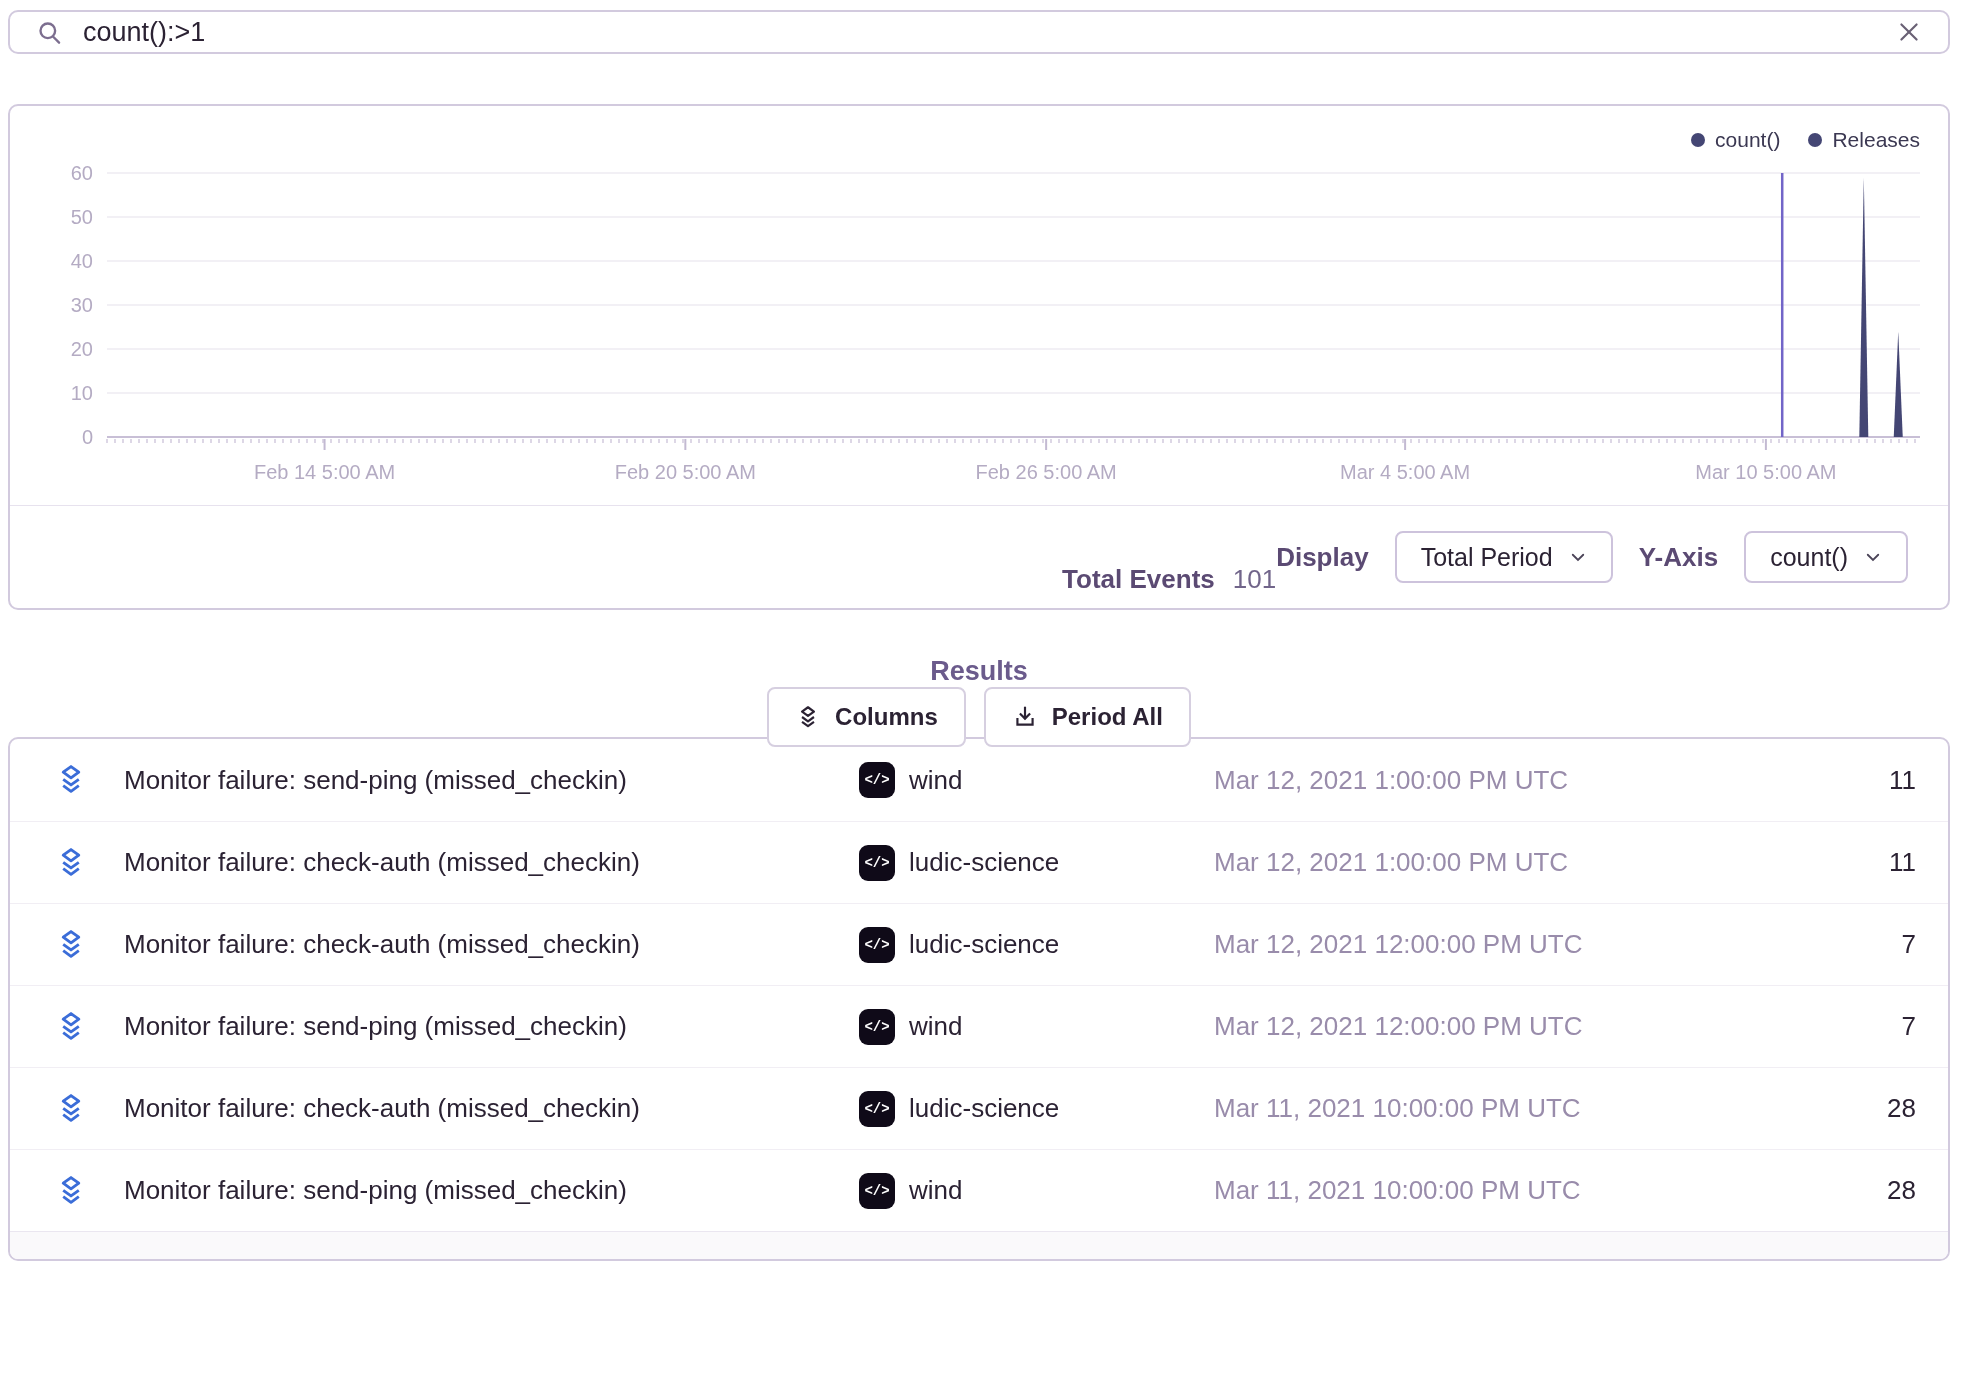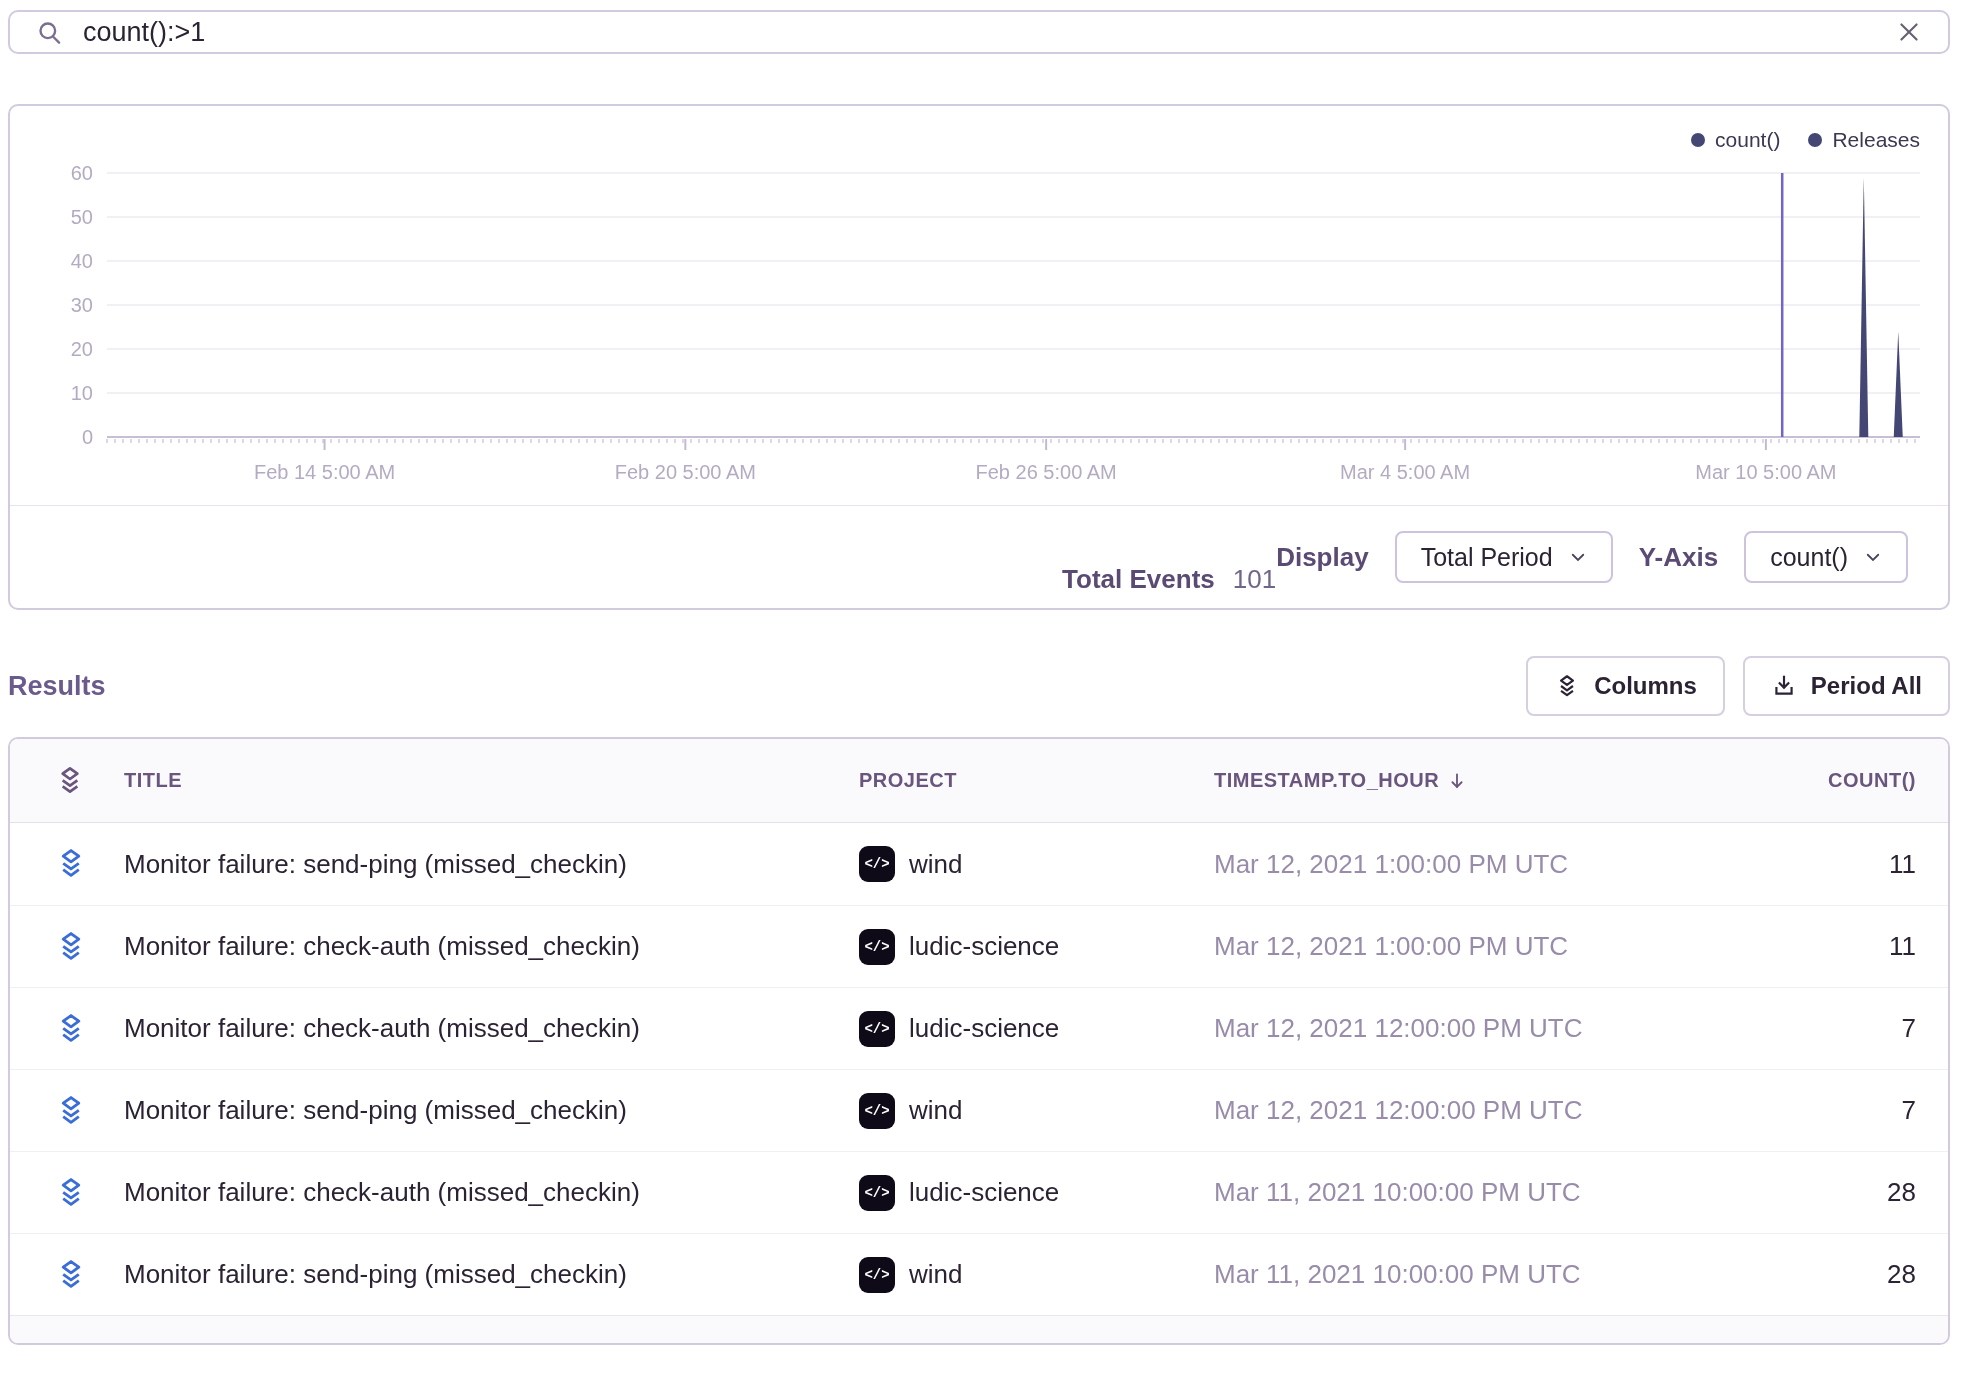--- a/index.html
+++ b/index.html
@@ -28,21 +28,21 @@
   .cf-left { display: flex; align-items: baseline; gap: 18px; }
   .cf-label { font-size: 26px; font-weight: 700; color: #5b4a73; }
   .cf-value { font-size: 26px; color: #71658a; margin-top: 44px; }
   .cf-right { display: flex; align-items: center; gap: 26px; }
   .dropdown { height: 52px; border: 2px solid #cdc3dc; border-radius: 8px; background: #fff;
     display: flex; align-items: center; gap: 16px; padding: 0 24px; font-size: 25px;
     color: #2b2233; cursor: pointer; }
 
   
   .results-bar { margin: 46px 12px 0 8px; height: 60px; display: flex; align-items: center;
-    justify-content: space-between; }
+    justify-content: space-between; flex-direction: column; }
   .results-title { font-size: 27px; font-weight: 700; color: #6b5b8c; }
   .btn-group { display: flex; gap: 18px; }
   .btn { height: 60px; border: 2px solid #d6cfe0; border-radius: 8px; background: #fff;
     display: flex; align-items: center; gap: 14px; padding: 0 26px; font-size: 24px;
     font-weight: 700; color: #2b2233; cursor: pointer; }
 
   
   .table { margin: 21px 12px 0 8px; border: 2px solid #d2cade; border-radius: 10px;
     overflow: hidden; background: #fff; }
   .tr { display: grid; grid-template-columns: 70px 735px 355px 1fr 150px;
@@ -387,39 +387,20 @@
         <line x1="12" y1="3.5" x2="12" y2="13"></line>
           <polyline points="8,9.5 12,13.5 16,9.5"></polyline>
           <polyline points="5,14 5 19 19 19 19 14"></polyline>
       </svg>
       <span>Period All</span>
     </button>
   </div>
 </div>
 
 <div class="table">
-  <div class="tr tr-head">
-    <span class="th stack-purple">
-      <svg class="icon-svg" width="32" height="32" viewBox="0 0 24 24" fill="none" stroke="currentColor" stroke-width="2" stroke-linejoin="round">
-        <path d="M12 2.5 L17.5 6.5 L12 10.5 L6.5 6.5 Z"></path>
-          <path d="M6.5 11.5 L12 15.5 L17.5 11.5"></path>
-          <path d="M6.5 16 L12 20 L17.5 16"></path>
-      </svg>
-    </span>
-    <span class="th">TITLE</span>
-    <span class="th">PROJECT</span>
-    <span class="th">
-      <span>TIMESTAMP.TO_HOUR</span>
-      <svg class="icon-svg" width="20" height="22" viewBox="0 0 24 24" fill="none" stroke="#69557d" stroke-width="2.2" stroke-linecap="round">
-          <line x1="12" y1="4" x2="12" y2="19"></line>
-          <polyline points="6.5,13.5 12,19 17.5,13.5"></polyline>
-        </svg>
-    </span>
-    <span class="th right">COUNT()</span>
-  </div>
 
   <div id="table-body">
     <div class="tr tr-body">
       <span class="td stack-blue">
         <svg class="icon-svg" width="34" height="34" viewBox="0 0 24 24" fill="none" stroke="currentColor" stroke-width="2" stroke-linejoin="round">
           <path d="M12 2.5 L17.5 6.5 L12 10.5 L6.5 6.5 Z"></path>
             <path d="M6.5 11.5 L12 15.5 L17.5 11.5"></path>
             <path d="M6.5 16 L12 20 L17.5 16"></path>
         </svg>
       </span>

